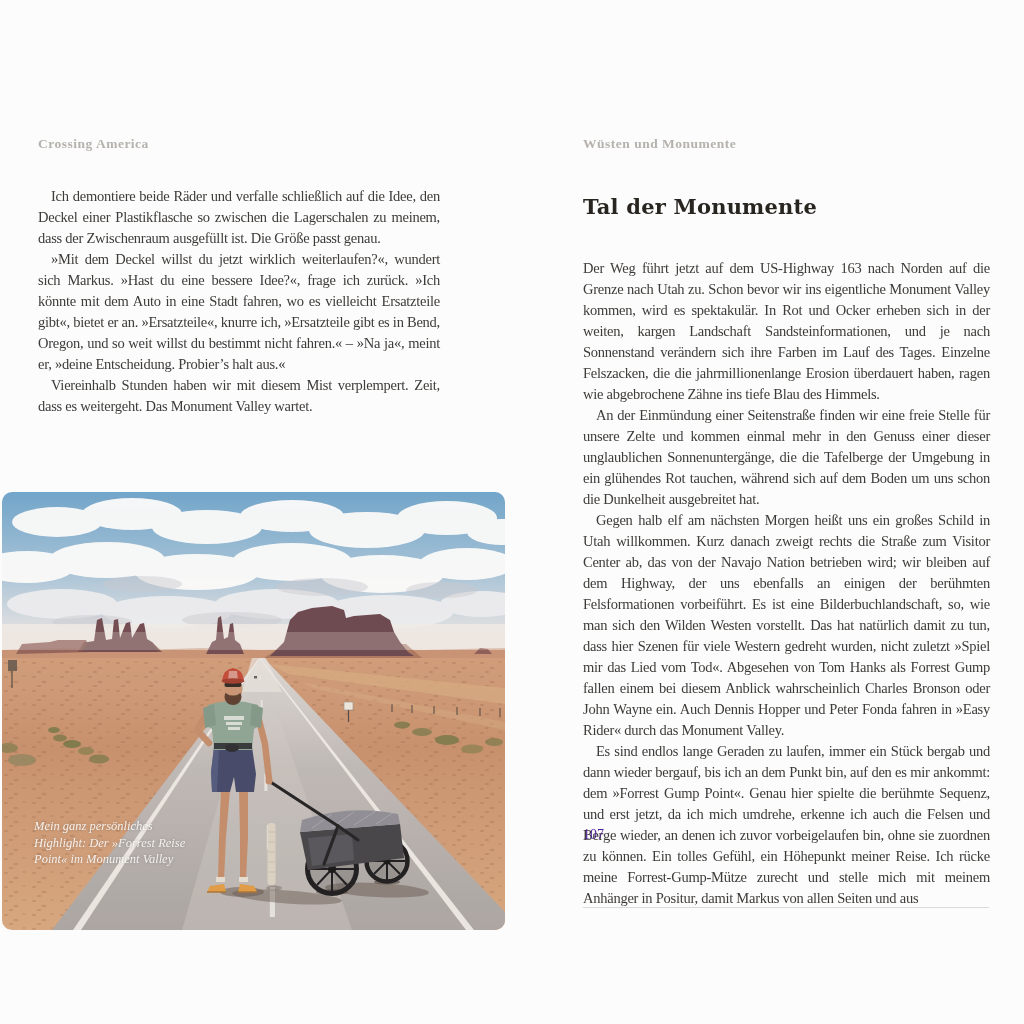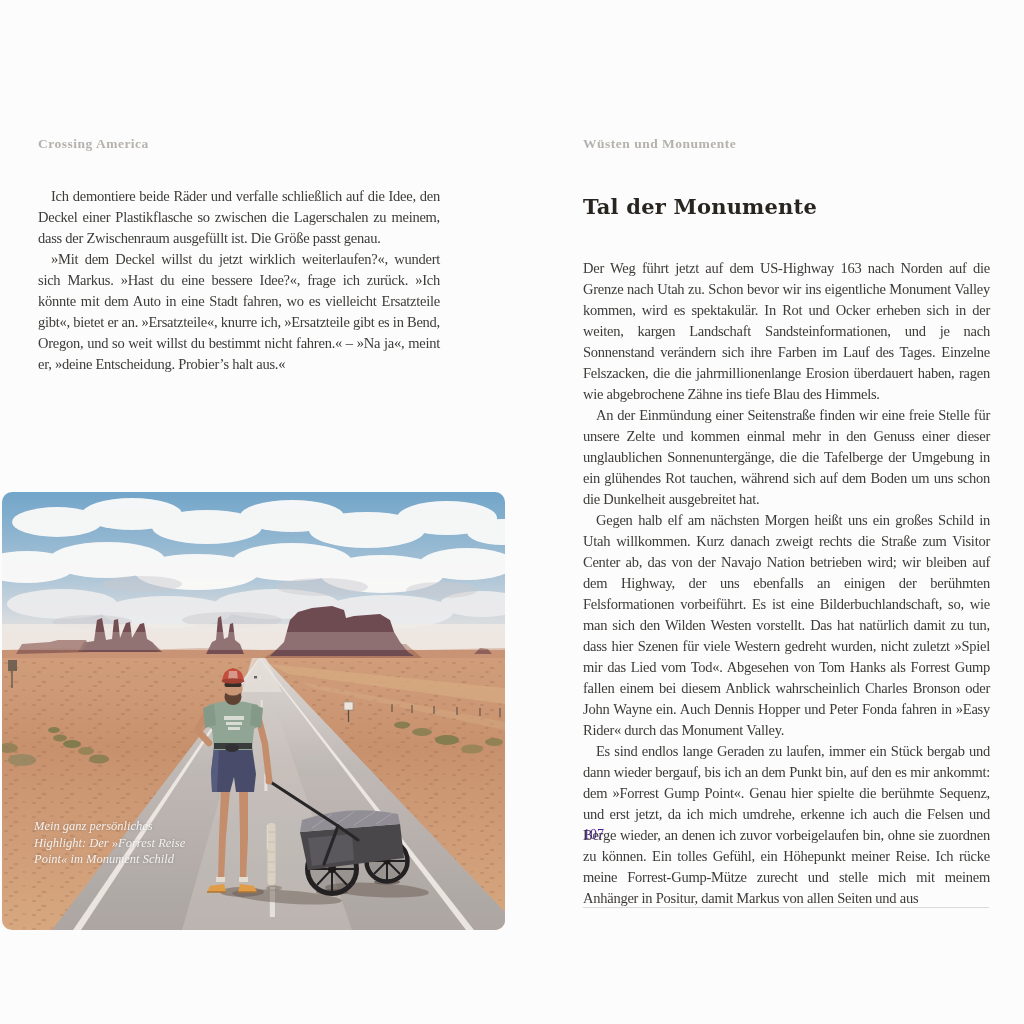--- a/index.html
+++ b/index.html
@@ -30,20 +30,21 @@
 </head>
 <body>
 
 <div class="page-root">
 
   <div class="running-header rh-left">Crossing America</div>
 
   <div class="body-col col-left">
     <p class="indent">Ich demontiere beide Räder und verfalle schließlich auf die Idee, den Deckel einer Plastikflasche so zwischen die Lagerschalen zu meinem, dass der Zwischenraum ausgefüllt ist. Die Größe passt genau.</p>
     <p class="indent">»Mit dem Deckel willst du jetzt wirklich weiterlaufen?«, wundert sich Markus. »Hast du eine bessere Idee?«, frage ich zurück. »Ich könnte mit dem Auto in eine Stadt fahren, wo es vielleicht Ersatzteile gibt«, bietet er an. »Ersatzteile«, knurre ich, »Ersatzteile gibt es in Bend, Oregon, und so weit willst du bestimmt nicht fahren.« – »Na ja«, meint er, »deine Entscheidung. Probier’s halt aus.«</p>
+    <p class="indent">Viereinhalb Stunden haben wir mit diesem Mist verplempert. Zeit, dass es weitergeht. Das Monument Valley wartet.</p>
   </div>
 
   <div class="figure">
     <svg width="503" height="438" viewBox="0 0 503 438" xmlns="http://www.w3.org/2000/svg">
       <defs>
         <linearGradient id="skyGrad" x1="0" y1="0" x2="0" y2="1">
           <stop offset="0" stop-color="#6ba3cc"></stop>
           <stop offset="0.42" stop-color="#9dbfd8"></stop>
           <stop offset="0.75" stop-color="#d7dde3"></stop>
           <stop offset="1" stop-color="#eee9e6"></stop>
@@ -258,21 +259,21 @@
         <path d="M227,179 L235,179 L236,188 L226,188 Z" fill="#e3d9cf" opacity="0.55"></path>
         <ellipse cx="231" cy="189" rx="11.5" ry="2.8" fill="#9e392b"></ellipse>
       </g>
 
       <rect x="0" y="0" width="503" height="438" fill="#e8c9a8" opacity="0.06"></rect>
     </svg>
 
     <div class="photo-caption">
       <div>Mein ganz persönliches</div>
       <div>Highlight: Der »Forrest Reise</div>
-      <div>Point« im Monument Schild</div>
+      <div>Point« im Monument Valley</div>
     </div>
   </div>
 
   <div class="running-header rh-right">Wüsten und Monumente</div>
 
   <h1 class="section-title">Tal der Monumente</h1>
 
   <div class="body-col col-right">
     <p>Der Weg führt jetzt auf dem US-Highway 163 nach Norden auf die Grenze nach Utah zu. Schon bevor wir ins eigentliche Monument Valley kommen, wird es spektakulär. In Rot und Ocker erheben sich in der weiten, kargen Landschaft Sandsteinformationen, und je nach Sonnenstand verändern sich ihre Farben im Lauf des Tages. Einzelne Felszacken, die die jahrmillionenlange Erosion überdauert haben, ragen wie abgebrochene Zähne ins tiefe Blau des Himmels.</p>
     <p class="indent">An der Einmündung einer Seitenstraße finden wir eine freie Stelle für unsere Zelte und kommen einmal mehr in den Genuss einer dieser unglaublichen Sonnenuntergänge, die die Tafelberge der Umgebung in ein glühendes Rot tauchen, während sich auf dem Boden um uns schon die Dunkelheit ausgebreitet hat.</p>

